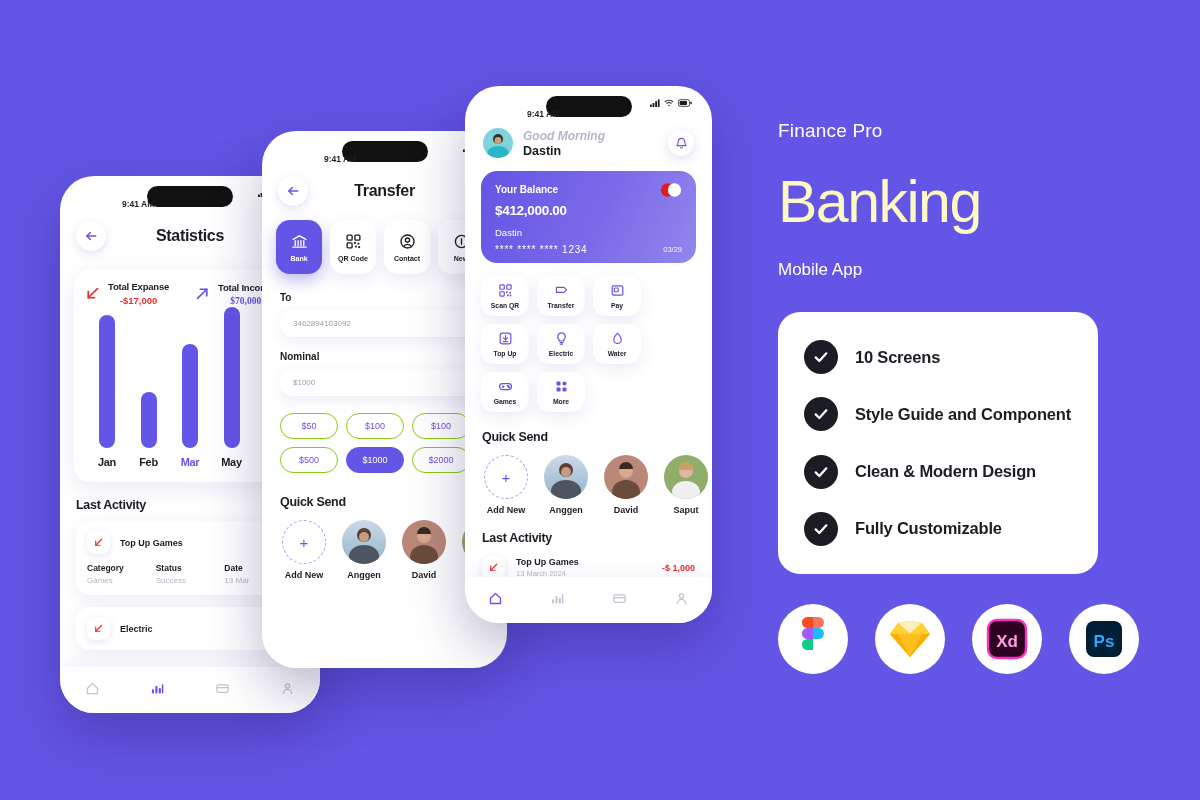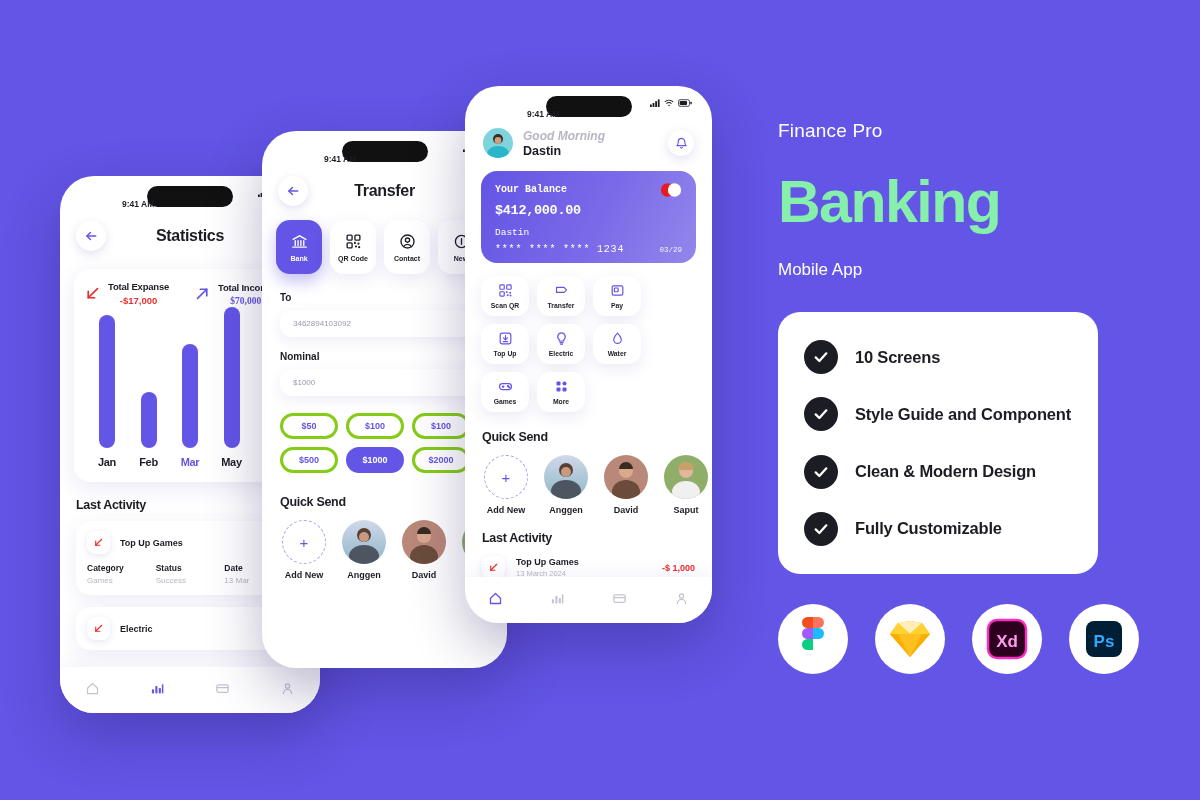--- a/index.html
+++ b/index.html
@@ -7,21 +7,21 @@
   body {
     background:#6355E5;
     font-family:"Liberation Sans", sans-serif;
     -webkit-font-smoothing:antialiased;
     position:relative;
   }
 
   
   .promo { position:absolute; left:778px; top:120px; width:340px; }
   .promo-kicker { color:#fff; font-size:19px; font-weight:400; letter-spacing:.2px; }
-  .promo-title  { color:#86efac; font-size:59px; font-weight:bold; letter-spacing:-1.5px; line-height:1.05; margin-top:30px; }
+  .promo-title  { color:#fef9c3; font-size:59px; font-weight:normal; letter-spacing:-1.5px; line-height:1.05; margin-top:30px; }
   .promo-sub    { color:#fff; font-size:17px; font-weight:400; margin-top:26px; }
 
   .features {
     position:absolute; left:778px; top:312px; width:320px; height:262px;
     background:#fff; border-radius:22px; padding:28px 26px;
     display:flex; flex-direction:column; justify-content:space-between;
   }
   .feat { display:flex; align-items:center; gap:17px; }
   .feat-check {
     width:34px; height:34px; border-radius:50%; background:#1c1c24;
@@ -122,23 +122,23 @@
 
   .field-lbl { font-size:10px; font-weight:bold; color:#1c1c24; }
   .field-box {
     margin-top:7px; background:#fff; border-radius:12px; height:27px;
     box-shadow:0 4px 14px rgba(80,70,170,.10);
     display:flex; align-items:center; padding:0 13px;
     font-size:8px; color:#9a9ab0;
   }
   .chips { display:flex; flex-wrap:wrap; gap:8px; padding:0 18px; margin-top:17px; }
   .chip {
-    width:58px; height:26px; border-radius:14px; border:3px solid #84cc16;
+    width:58px; height:26px; border-radius:14px; border:1px solid #84cc16;
     display:flex; align-items:center; justify-content:center;
-    font-size:9px; font-weight:bold; color:#6355E5; background:#fff;
+    font-size:9px; font-weight:normal; color:#6355E5; background:#fff;
   }
   .chip.active { background:#6355E5; border-color:#6355E5; color:#fff; }
 
   
   .qs-row { display:flex; gap:12px; margin-top:11px; }
   .qs { display:flex; flex-direction:column; align-items:center; gap:6px; width:48px; flex:0 0 48px; }
   .qs-av { width:44px; height:44px; border-radius:50%; overflow:hidden; }
   .qs-add {
     width:44px; height:44px; border-radius:50%; border:1.5px dashed #a79df0;
     display:flex; align-items:center; justify-content:center; color:#6355E5; font-size:15px;
@@ -151,21 +151,21 @@
   .greet-small { font-size:12px; color:#b6b6c4; font-weight:bold;font-style:italic; }
   .greet-name { font-size:12.5px; font-weight:bold; color:#1c1c24; margin-top:1px; }
   .bell {
     width:26px; height:26px; border-radius:50%; background:#fff;
     box-shadow:0 3px 11px rgba(80,70,170,.17);
     display:flex; align-items:center; justify-content:center; margin-left:auto;
   }
   .bal-card {
     margin:13px 16px 0; height:92px; border-radius:16px; padding:13px 14px;
     background:linear-gradient(115deg,#6355E5 0%,#7b6ae8 55%,#9287ec 100%);
-    position:relative; color:#fff;font-family:Liberation Mono, monospace;
+    position:relative; color:#fff;
   }
   .bal-lbl { font-size:10px; font-weight:bold; }
   .bal-amt { font-size:13.5px; font-weight:bold; margin-top:8px; letter-spacing:-.3px; }
   .bal-name { font-size:9.5px; position:absolute; left:14px; bottom:25px; }
   .bal-num { font-size:10px; position:absolute; left:14px; bottom:8px; letter-spacing:.8px; }
   .bal-exp { font-size:7.5px; position:absolute; right:14px; bottom:9px; opacity:.9; }
   .mc { position:absolute; right:13px; top:12px; width:24px; height:14px; }
 
   .menu-grid { display:flex; flex-wrap:wrap; gap:8px; padding:0 16px; margin-top:13px; }
   .menu-item {

